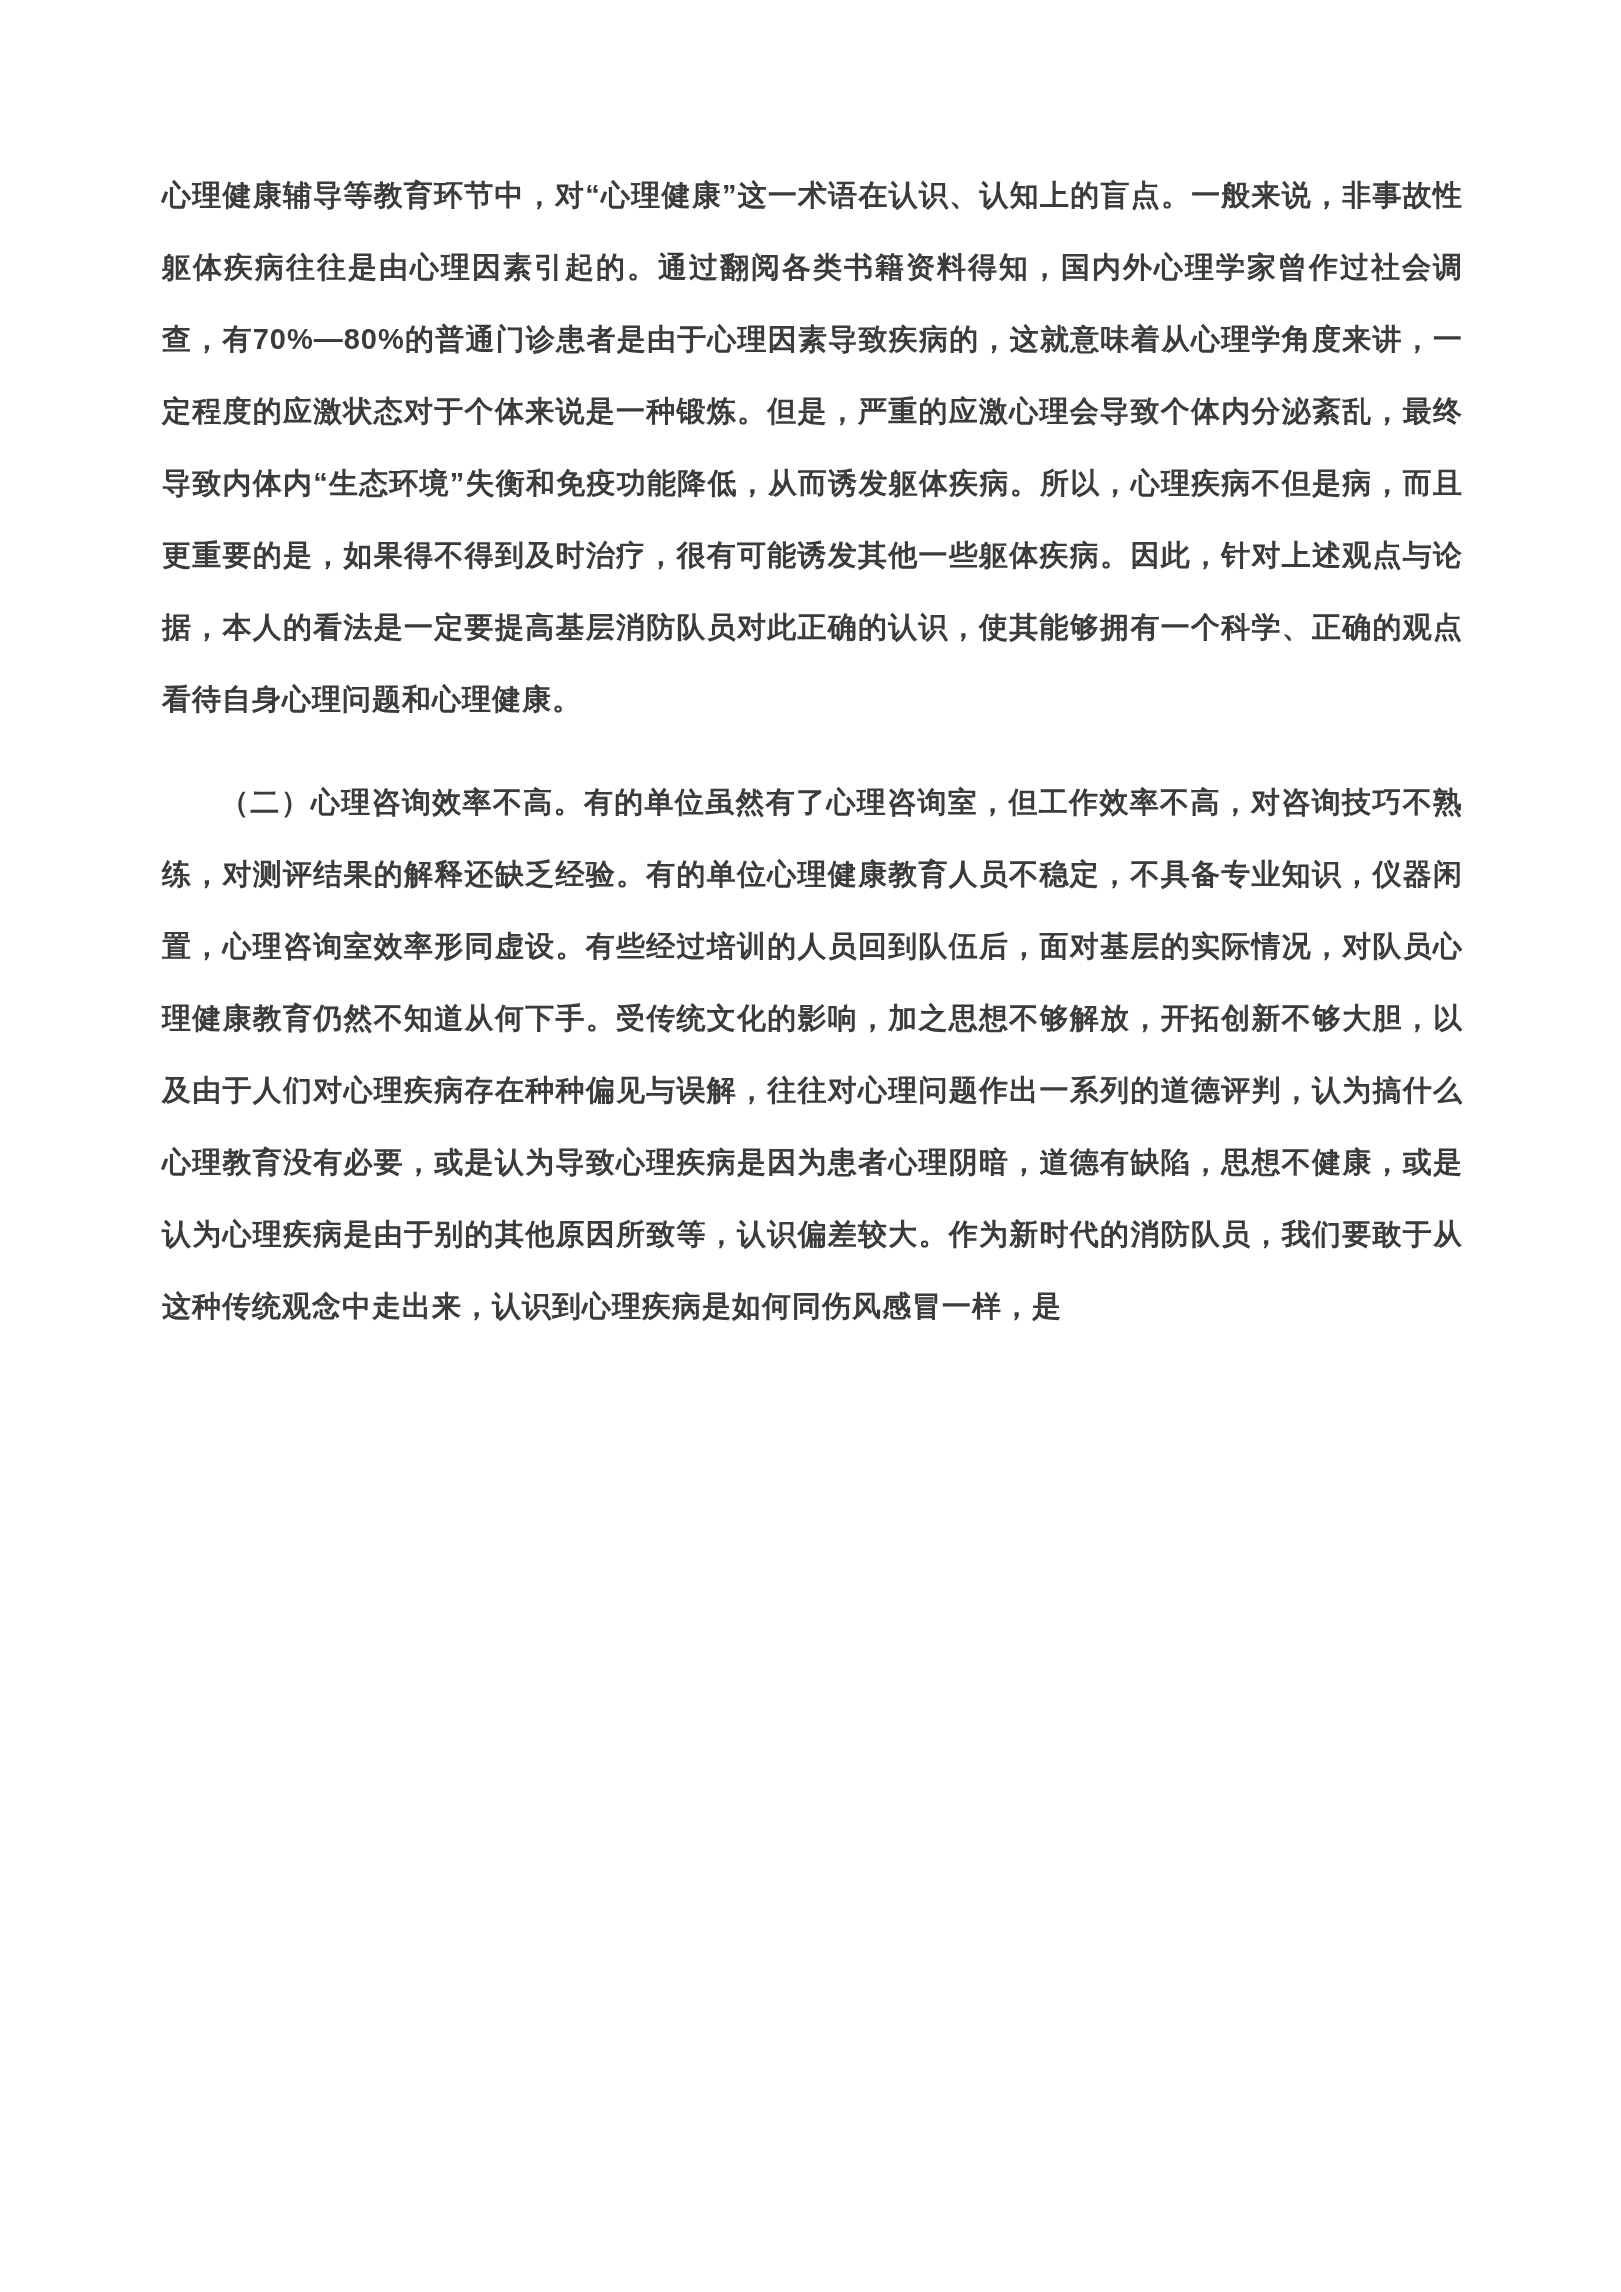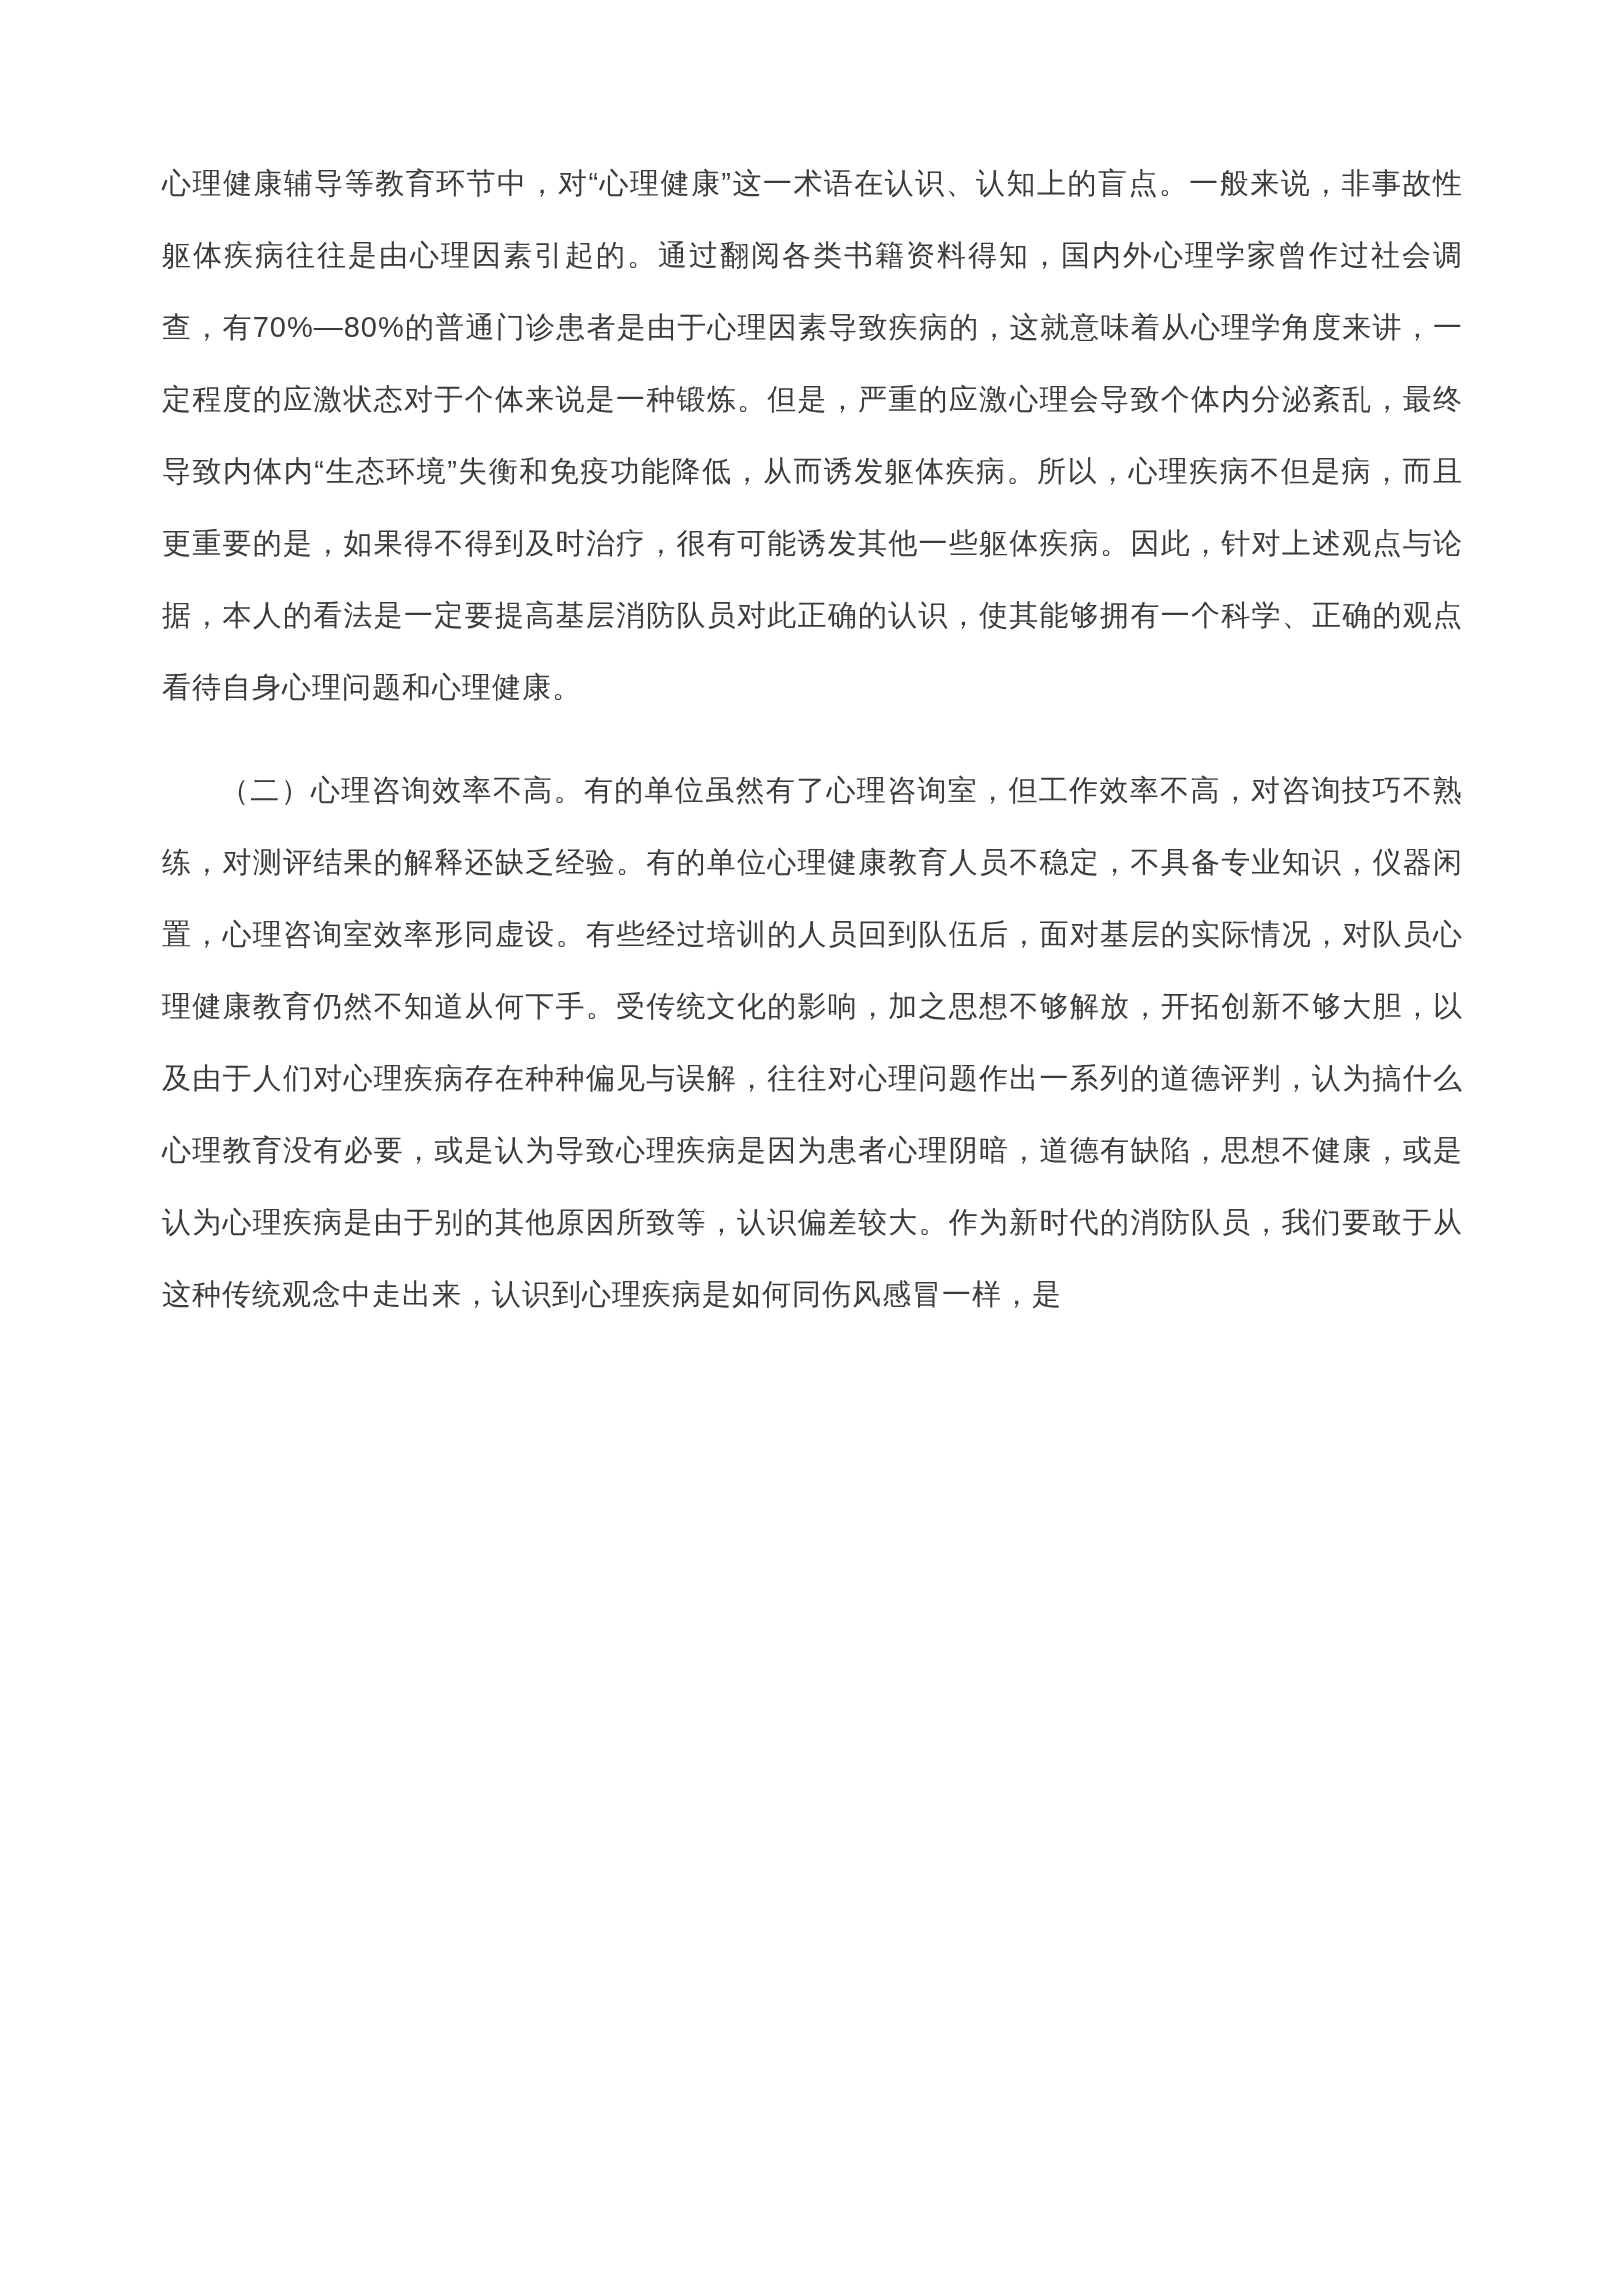--- a/index.html
+++ b/index.html
@@ -13,23 +13,24 @@
       position: relative;
       width: 1621px;
       height: 2293px;
       margin: 0 auto;
       background: #ffffff;
       overflow: hidden;
     }
 
     .content {
       position: absolute;
-      top: 147px;
+      top: 159px;
       left: 162px;
       width: 1301px;
+      font-weight: bold;
     }
 
     .para {
       font-size: 29px;
       line-height: 72px;
       color: #3b3b3b;
       text-align: justify;
       text-justify: inter-ideograph;
       letter-spacing: 1px;
       word-break: break-all;

